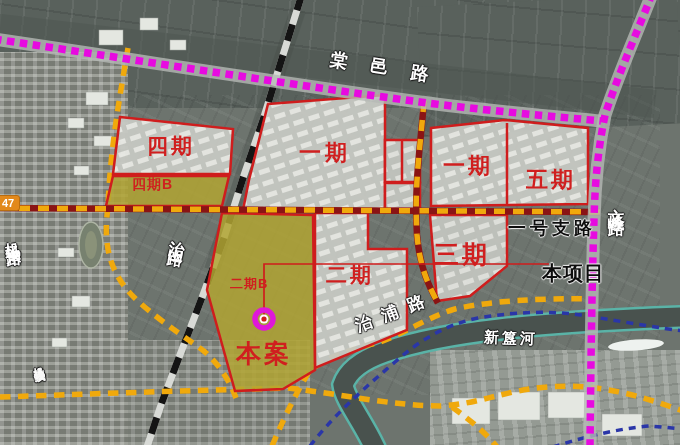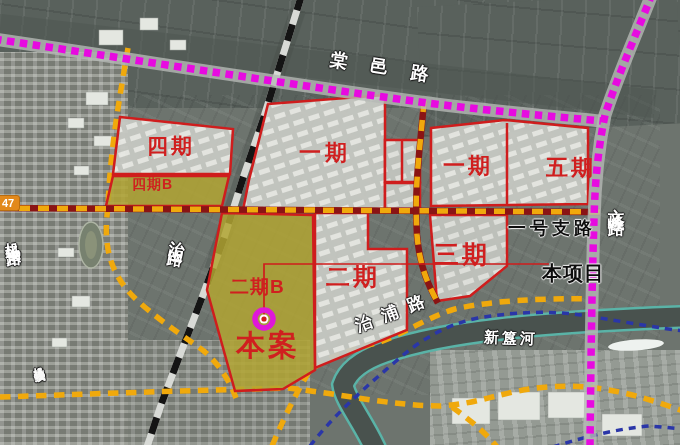--- a/index.html
+++ b/index.html
@@ -142,19 +142,19 @@
   <span class="lbl white-lbl vert" style="left:30px;top:358px;font-size:11px;letter-spacing:1px;transform:rotate(-11deg);opacity:.95;">机场连接线</span>
   <span class="lbl white-lbl" style="left:484px;top:330px;font-size:15px;letter-spacing:3px;transform:rotate(2deg);">新簋河</span>
   <span class="lbl black-lbl" style="left:508px;top:219px;font-size:18px;letter-spacing:4px;">一号支路</span>
   <span class="lbl black-lbl" style="left:542px;top:263px;font-size:20px;letter-spacing:1px;">本项目</span>
   <span class="badge" style="left:-5px;top:195px;">47</span>
 
   <span class="lbl red-lbl" style="left:147px;top:135px;font-size:21px;letter-spacing:3px;text-align:right;">四期</span>
   <span class="lbl red-lbl" style="left:132px;top:177px;font-size:14px;letter-spacing:1px;">四期B</span>
   <span class="lbl red-lbl" style="left:299px;top:141px;font-size:22px;letter-spacing:4px;">一期</span>
   <span class="lbl red-lbl" style="left:443px;top:154px;font-size:22px;letter-spacing:3px;">一期</span>
-  <span class="lbl red-lbl" style="left:526px;top:156px;font-size:22px;letter-spacing:3px;margin-left:20px;">五期</span>
-  <span class="lbl red-lbl" style="left:326px;top:264px;font-size:24px;letter-spacing:3px;">二期</span>
+  <span class="lbl red-lbl" style="left:526px;top:168px;font-size:22px;letter-spacing:3px;">五期</span>
+  <span class="lbl red-lbl" style="left:326px;top:264px;font-size:21px;letter-spacing:3px;">二期</span>
   <span class="lbl red-lbl" style="left:434px;top:241px;font-size:25px;letter-spacing:3px;">三期</span>
-  <span class="lbl red-lbl" style="left:230px;top:277px;font-size:19px;letter-spacing:1px;">二期B</span>
-  <span class="lbl red-lbl" style="left:236px;top:330px;font-size:29px;letter-spacing:3px;">本案</span>
+  <span class="lbl red-lbl" style="left:230px;top:277px;font-size:13px;letter-spacing:1px;">二期B</span>
+  <span class="lbl red-lbl" style="left:236px;top:340px;font-size:25px;letter-spacing:3px;">本案</span>
 
 </div>
 
 </body></html>

